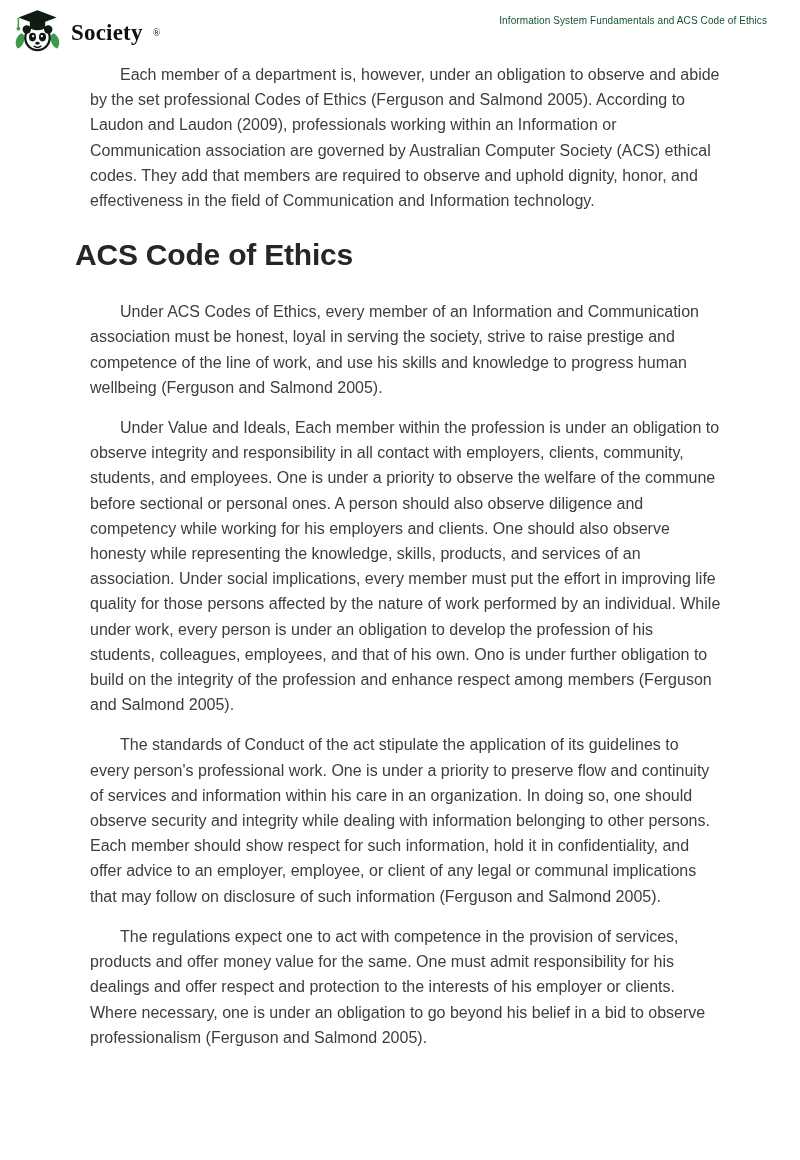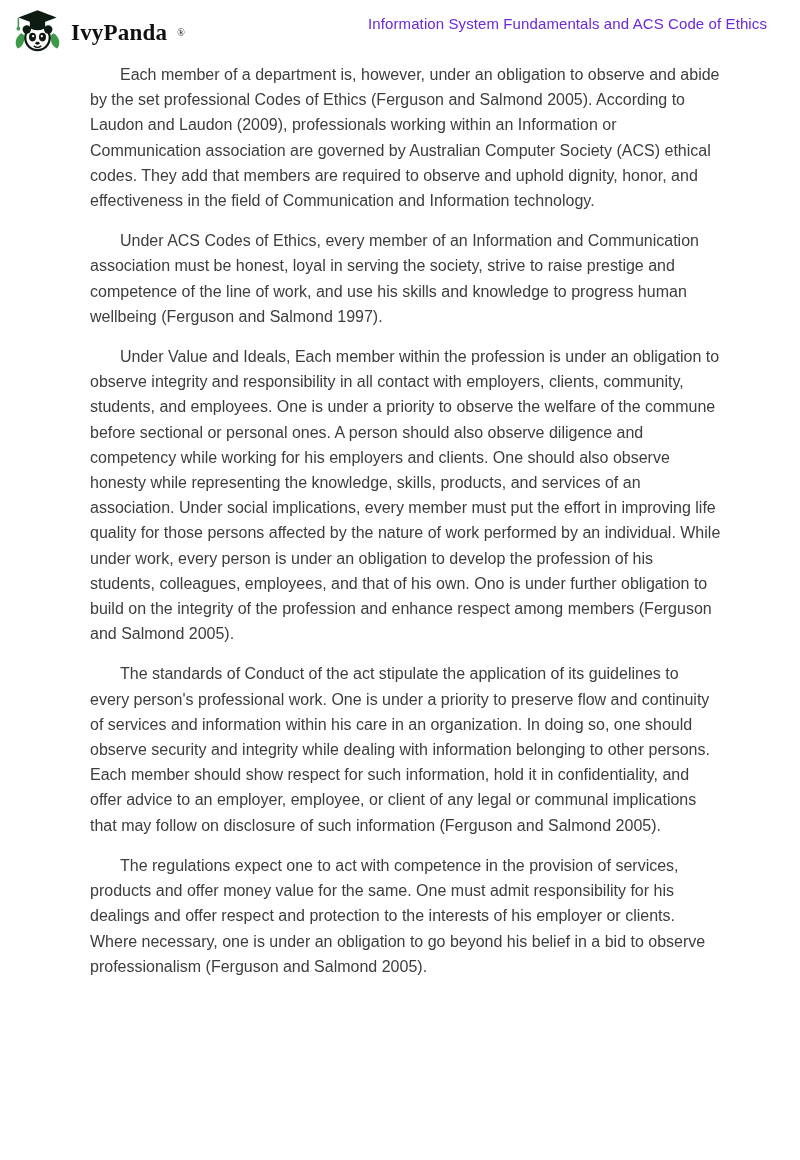--- a/index.html
+++ b/index.html
@@ -28,22 +28,22 @@
   }
   .brand-reg {
     font-family: "Liberation Serif", serif;
     font-size: 10px;
     color: #101010;
     vertical-align: super;
     margin-left: 1px;
   }
   .doc-title {
     position: absolute; top: 15px; right: 33px;
-    font-size: 15px;
-    color: #6d28d9;
+    font-size: 10px;
+    color: #14532d;
     letter-spacing: 0.1px;
   }
 
   
   .article {
     position: absolute;
     top: 62px;
     left: 75px;
     width: 647px;
     color: #3d3d3d;
@@ -102,28 +102,29 @@
           <ellipse cx="32" cy="46" rx="2.8" ry="1.9" fill="#0e1b12"></ellipse>
           <path d="M27 49.5 Q32 53.5 37 49.5" stroke="#0e1b12" stroke-width="1.8" fill="none"></path>
 
           <polygon points="32,3 57,12.5 32,22 7,12.5" fill="#0e1b12"></polygon>
           <path d="M22 18 v6.5 a10 4.5 0 0 0 20 0 V18" fill="#0e1b12"></path>
 
           <path d="M7 13 v12" stroke="#3e9948" stroke-width="2"></path>
           <circle cx="7" cy="27" r="2.4" fill="#3e9948"></circle>
         </svg>
       </span>
-      <span class="brand-text">IvyPanda</span>
+      <span class="brand-text">Society</span>
         <span class="brand-reg">®</span>
     </div>
     <div class="doc-title">Information System Fundamentals and ACS Code of Ethics</div>
   </header>
 
   <article class="article">
     <p>Each member of a department is, however, under an obligation to observe and abide by the set professional Codes of Ethics (Ferguson and Salmond 2005). According to Laudon and Laudon (2009), professionals working within an Information or Communication association are governed by Australian Computer Society (ACS) ethical codes. They add that members are required to observe and uphold dignity, honor, and effectiveness in the field of Communication and Information technology.</p>
-    <p>Under ACS Codes of Ethics, every member of an Information and Communication association must be honest, loyal in serving the society, strive to raise prestige and competence of the line of work, and use his skills and knowledge to progress human wellbeing (Ferguson and Salmond 1997).</p>
+    <h1>ACS Code of Ethics</h1>
+    <p>Under ACS Codes of Ethics, every member of an Information and Communication association must be honest, loyal in serving the society, strive to raise prestige and competence of the line of work, and use his skills and knowledge to progress human wellbeing (Ferguson and Salmond 2005).</p>
     <p>Under Value and Ideals, Each member within the profession is under an obligation to observe integrity and responsibility in all contact with employers, clients, community, students, and employees. One is under a priority to observe the welfare of the commune before sectional or personal ones. A person should also observe diligence and competency while working for his employers and clients. One should also observe honesty while representing the knowledge, skills, products, and services of an association. Under social implications, every member must put the effort in improving life quality for those persons affected by the nature of work performed by an individual. While under work, every person is under an obligation to develop the profession of his students, colleagues, employees, and that of his own. Ono is under further obligation to build on the integrity of the profession and enhance respect among members (Ferguson and Salmond 2005).</p>
     <p>The standards of Conduct of the act stipulate the application of its guidelines to every person's professional work. One is under a priority to preserve flow and continuity of services and information within his care in an organization. In doing so, one should observe security and integrity while dealing with information belonging to other persons. Each member should show respect for such information, hold it in confidentiality, and offer advice to an employer, employee, or client of any legal or communal implications that may follow on disclosure of such information (Ferguson and Salmond 2005).</p>
     <p>The regulations expect one to act with competence in the provision of services, products and offer money value for the same. One must admit responsibility for his dealings and offer respect and protection to the interests of his employer or clients. Where necessary, one is under an obligation to go beyond his belief in a bid to observe professionalism (Ferguson and Salmond 2005).</p>
   </article>
 
 
 </div>
 
 </body></html>

